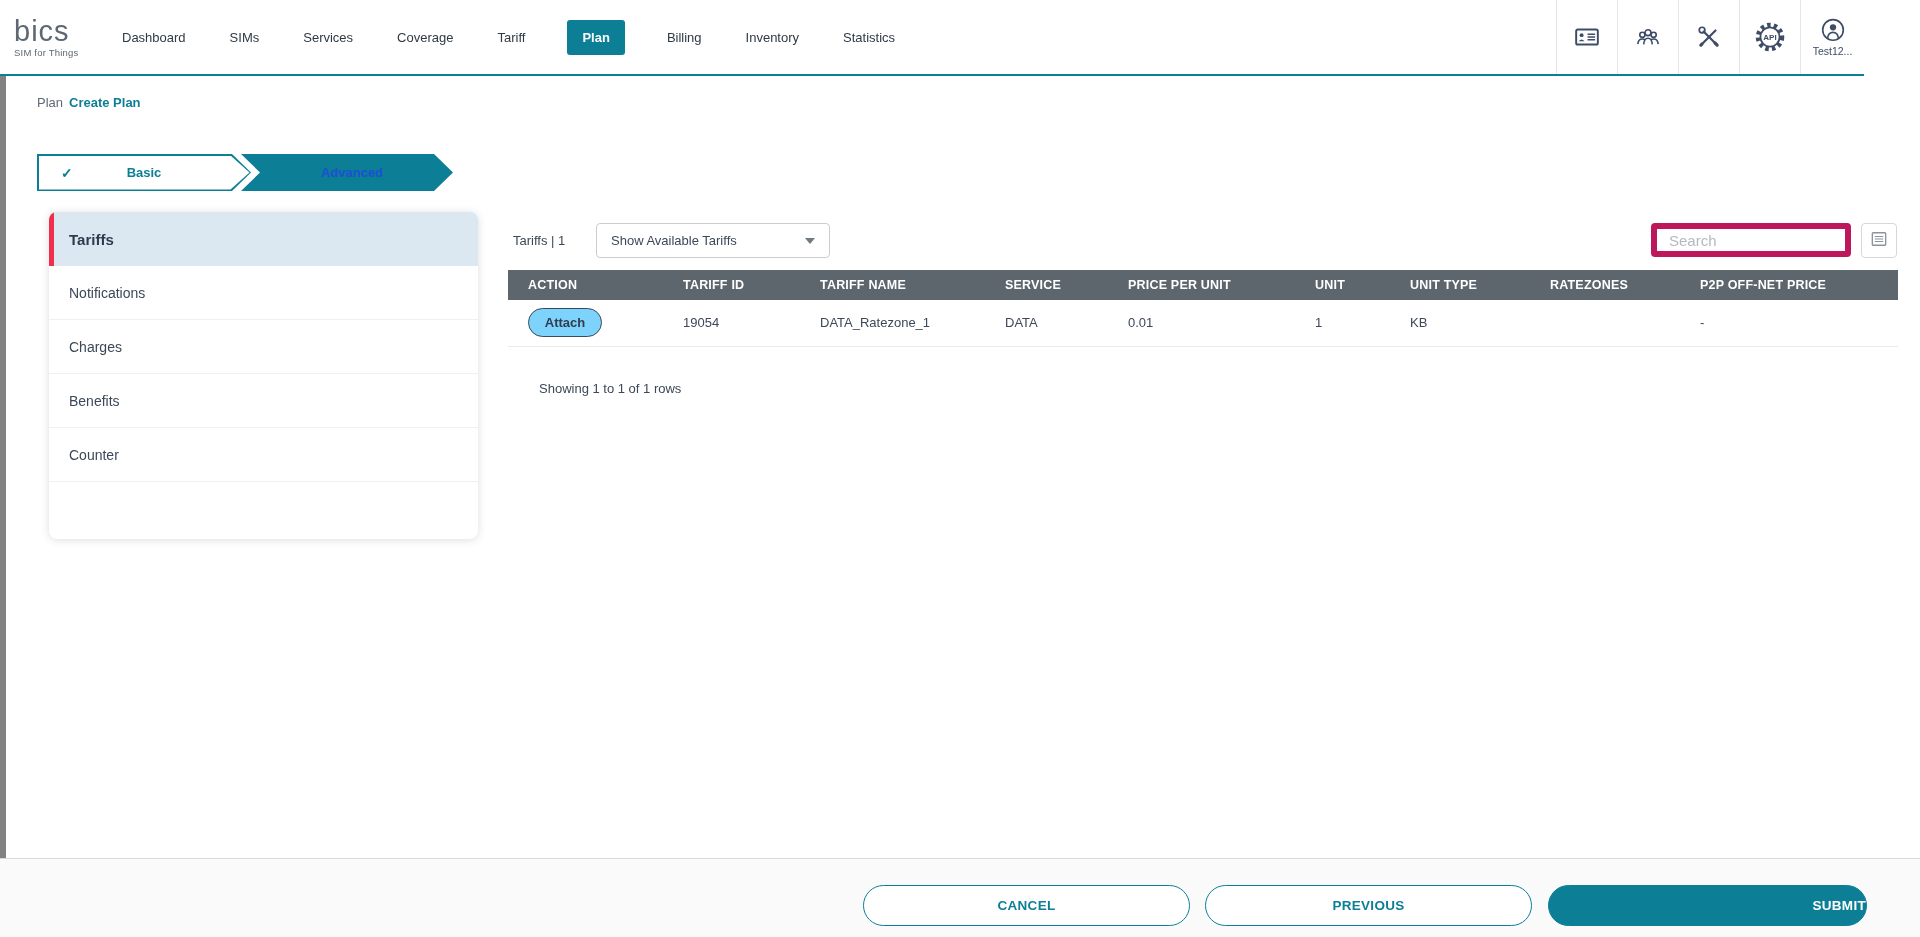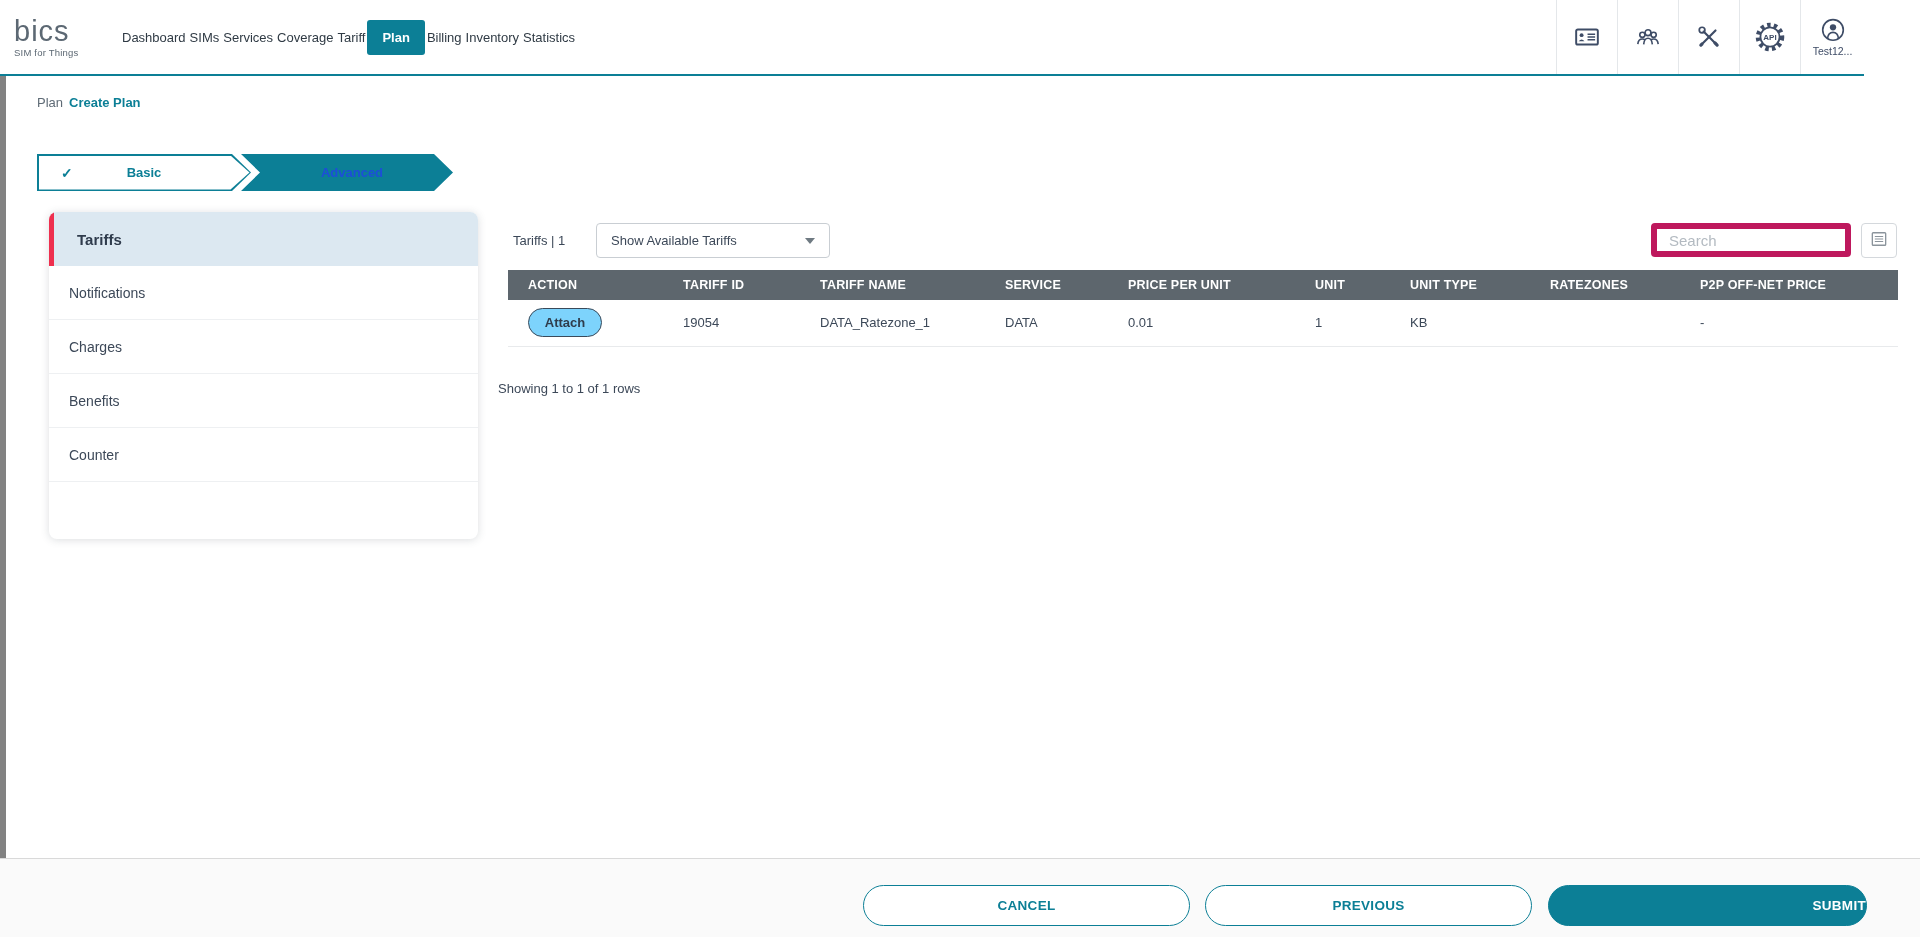--- a/index.html
+++ b/index.html
@@ -4,21 +4,21 @@
 <style>
   * { margin:0; padding:0; box-sizing:border-box; }
   html,body { width:1920px; height:937px; }
   body { font-family:"Liberation Sans", sans-serif; background:#ffffff; position:relative; overflow:hidden; color:#3c4858; }
 
   
   .header { position:absolute; left:0; top:0; width:1864px; height:76px; background:#fff; border-bottom:2px solid #0c7f96; display:flex; align-items:center; z-index:10; }
   .logo { margin-left:14px; width:80px; display:flex; flex-direction:column; align-items:flex-start; line-height:1; }
   .logo .brand { font-size:29px; color:#5c6873; letter-spacing:1px; font-weight:400; }
   .logo .tagline { font-size:9.5px; color:#5c6873; margin-top:2px; letter-spacing:0.2px; }
-  .nav { display:flex; align-items:center; margin-left:26px; }
+  .nav { display:flex; align-items:center; margin-left:26px; gap:40px; }
   .nav a { font-size:13px; color:#2f3a44; text-decoration:none; padding:10px 2px; white-space:nowrap; }
   .nav a.active { background:#0c7f96; color:#fff; font-weight:bold; padding:10px 15px; border-radius:3px; }
   .header-tools { position:absolute; right:0; top:0; height:74px; display:flex; align-items:stretch; }
   .tool-cell { width:61px; display:flex; flex-direction:column; align-items:center; justify-content:center; border-left:1px solid #e4e7ea; cursor:pointer; }
   .tool-cell.profile { width:64px; }
   .tool-cell svg { display:block; }
   .profile-label { font-size:10.5px; color:#3e4c66; margin-top:1px; }
 
   
   .left-rail { position:absolute; left:0; top:76px; width:6px; height:861px; background:#828282; }
@@ -38,38 +38,38 @@
   .step-basic .shape-fill { inset:1.5px; background:#ffffff; clip-path:polygon(0 0, calc(100% - 19px) 0, 100% 50%, calc(100% - 19px) 100%, 0 100%); }
   .step-advanced .shape-border { background:#0c7f96; clip-path:polygon(0 0, calc(100% - 19px) 0, 100% 50%, calc(100% - 19px) 100%, 0 100%, 19px 50%); }
   .step-label { position:absolute; inset:0; display:flex; align-items:center; justify-content:center; font-size:13px; font-weight:bold; }
   .step-basic .step-label { color:#0c7f96; }
   .step-advanced .step-label { color:#1d4ed8; padding-left:10px; }
   .check-icon { position:absolute; left:24px; top:0; bottom:0; display:flex; align-items:center; color:#0c7f96; font-size:14px; font-weight:bold; }
 
   
   .sidebar-card { position:absolute; left:49px; top:212px; width:429px; height:327px; background:#fff; border-radius:8px; box-shadow:0 1px 8px rgba(60,70,85,0.18); overflow:hidden; }
   .side-item { height:54px; display:flex; align-items:center; padding-left:20px; font-size:14px; color:#3c4858; border-bottom:1px solid #eef0f2; cursor:pointer; background:#fff; }
-  .side-item.active { background:#dce8f1; border-left:5px solid #ee2f4e; padding-left:23px; font-weight:bold; font-size:15px; color:#2f3b4c; border-bottom:none; }
+  .side-item.active { background:#dce8f1; border-left:5px solid #ee2f4e; padding-left:15px; font-weight:bold; font-size:15px; color:#2f3b4c; border-bottom:none; }
 
   
   .count-label { position:absolute; left:513px; top:233px; font-size:13px; color:#3c4858; }
   .filter-select { position:absolute; left:596px; top:223px; width:234px; height:35px; border:1px solid #c9ced3; border-radius:4px; background:#fff; display:flex; align-items:center; padding:0 14px; font-size:13px; color:#3c4858; cursor:pointer; }
   .filter-select .caret { margin-left:auto; width:0; height:0; border-left:5px solid transparent; border-right:5px solid transparent; border-top:6px solid #6f7a82; }
   .search-input { position:absolute; left:1651px; top:223px; width:200px; height:34px; border:6px solid #be185d; border-radius:4px; padding:0 12px; font-size:15px; color:#6d28d9; font-family:"Liberation Sans", sans-serif; outline:none; }
   .search-input::placeholder { color:#b3bac1; }
   .columns-button { position:absolute; left:1861px; top:223px; width:36px; height:35px; border:1px solid #d4d8dc; border-radius:4px; background:#fff; display:flex; align-items:center; justify-content:center; cursor:pointer; }
 
   
   .tariff-table { position:absolute; left:508px; top:270px; width:1390px; border-collapse:collapse; table-layout:fixed; }
   .tariff-table th { background:#5d666d; color:#fff; font-size:12.5px; font-weight:bold; text-align:left; height:30px; padding:0 8px 0 20px; letter-spacing:0.2px; white-space:nowrap; }
   .tariff-table td { height:46px; font-size:13px; color:#3c4858; padding:0 8px 0 20px; border-bottom:1px solid #e8eaec; background:#fff; white-space:nowrap; }
   .col-action{width:155px;} .col-id{width:137px;} .col-name{width:185px;} .col-service{width:123px;}
   .col-ppu{width:187px;} .col-unit{width:95px;} .col-utype{width:140px;} .col-rz{width:150px;} .col-p2p{width:218px;}
   .attach-button { width:74px; height:29px; border:1px solid #3a4a5a; border-radius:15px; background:#7dd3fc; color:#2f3d4c; font-size:13px; font-weight:600; font-family:"Liberation Sans", sans-serif; cursor:pointer; }
-  .table-summary { position:absolute; left:498px; top:381px; font-size:13px; color:#3c4858; }
+  .table-summary { position:absolute; left:539px; top:381px; font-size:13px; color:#3c4858; }
 
   
   .footer { position:absolute; left:0; top:858px; width:1920px; height:79px; background:#fafafa; border-top:1px solid #d9d9d9; }
   .footer button { position:absolute; top:26px; height:41px; border-radius:21px; font-size:13.5px; font-weight:bold; letter-spacing:0.3px; cursor:pointer; font-family:"Liberation Sans", sans-serif; }
   .btn-outline { background:#ffffff; border:1px solid #0c7f96; color:#0c7f96; }
   .btn-solid { background:#0c7f96; border:1px solid #0c7f96; color:#ffffff;text-align:right; }
   .cancel-button { left:863px; width:327px; }
   .previous-button { left:1205px; width:327px; }
   .submit-button { left:1548px; width:319px; }
 </style>

